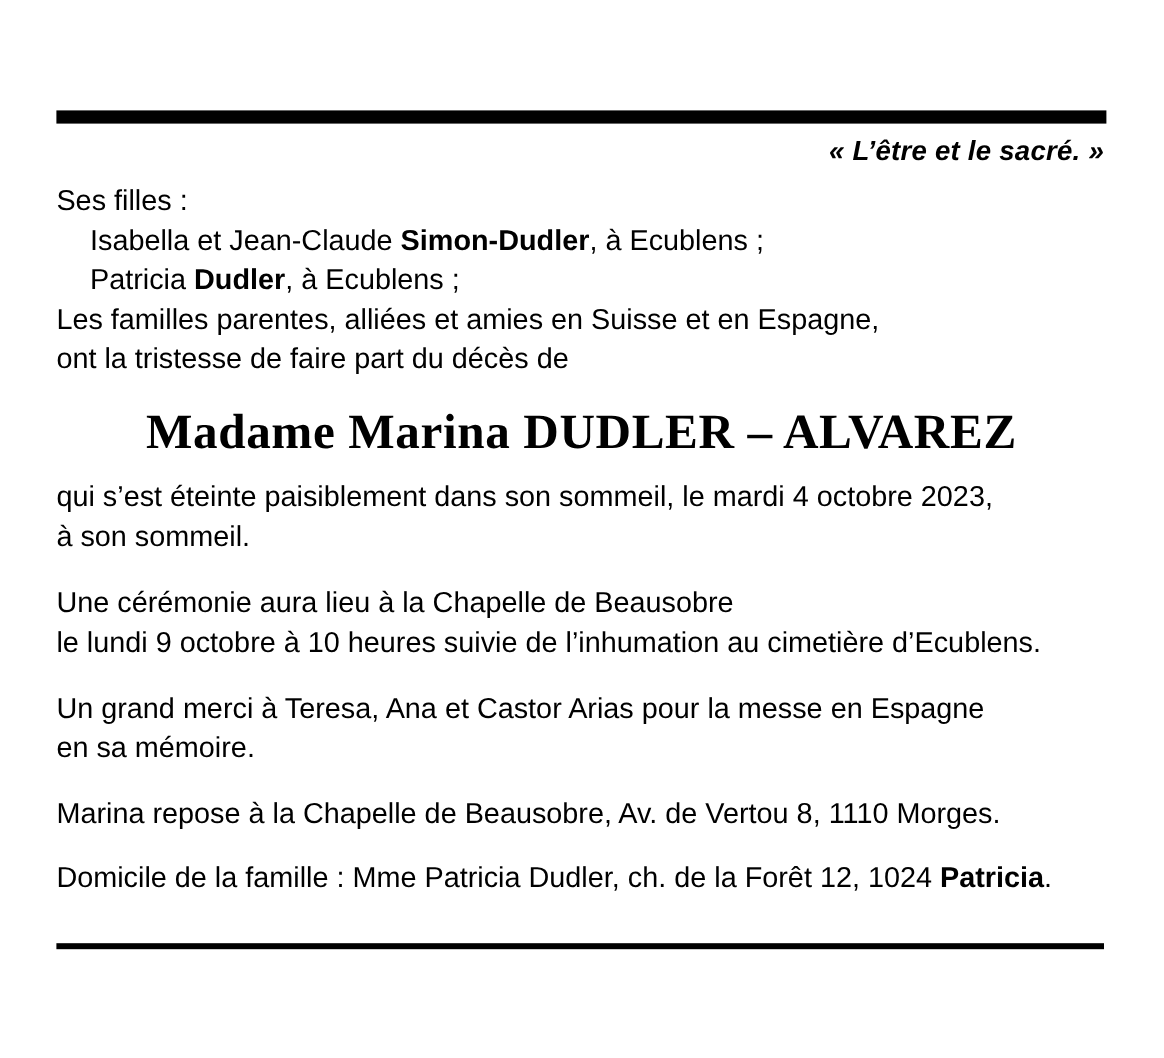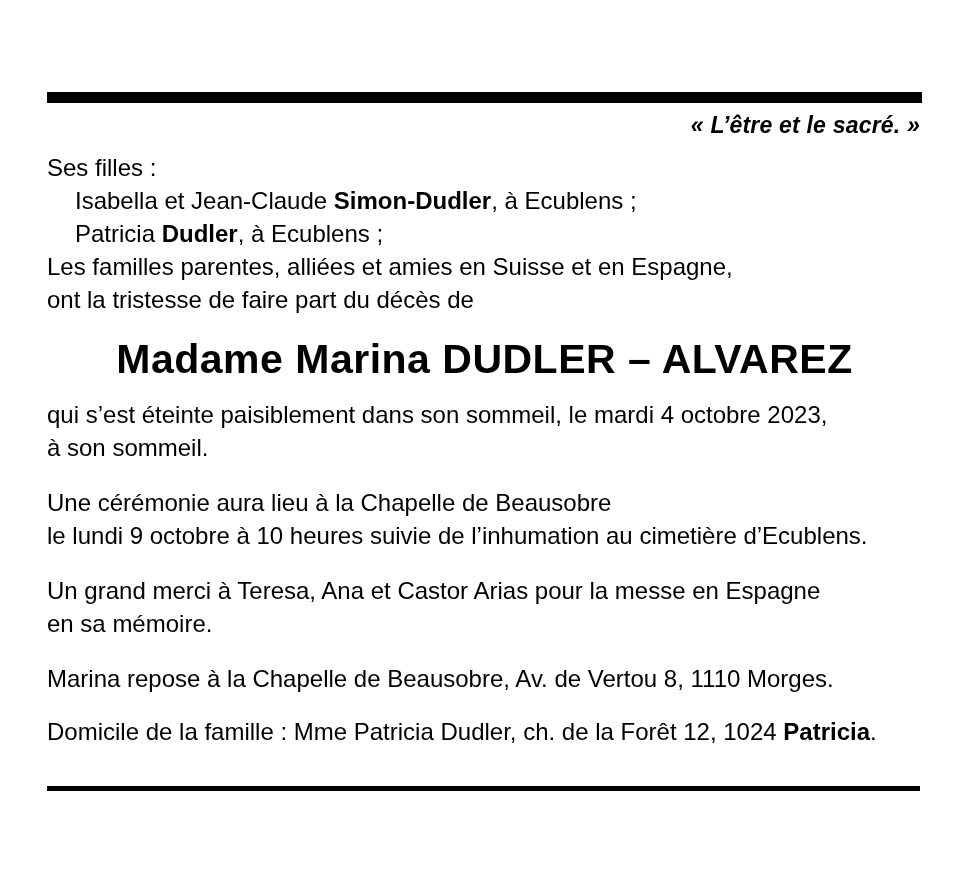--- a/index.html
+++ b/index.html
@@ -64,20 +64,21 @@
   .indent {
     padding-left: 28px;
   }
   .deceased-name {
     text-align: center;
     font-size: 41px;
     font-weight: bold;
     letter-spacing: 0.5px;
     margin: 18px 0 14px 0;
     line-height: 50px;
+    font-family: Liberation Serif, serif;
   }
   .para {
     margin: 0 0 0 0;
     font-size: 24px;
     line-height: 33px;
   }
   .gap {
     height: 22px;
   }
   .gap-sm {

